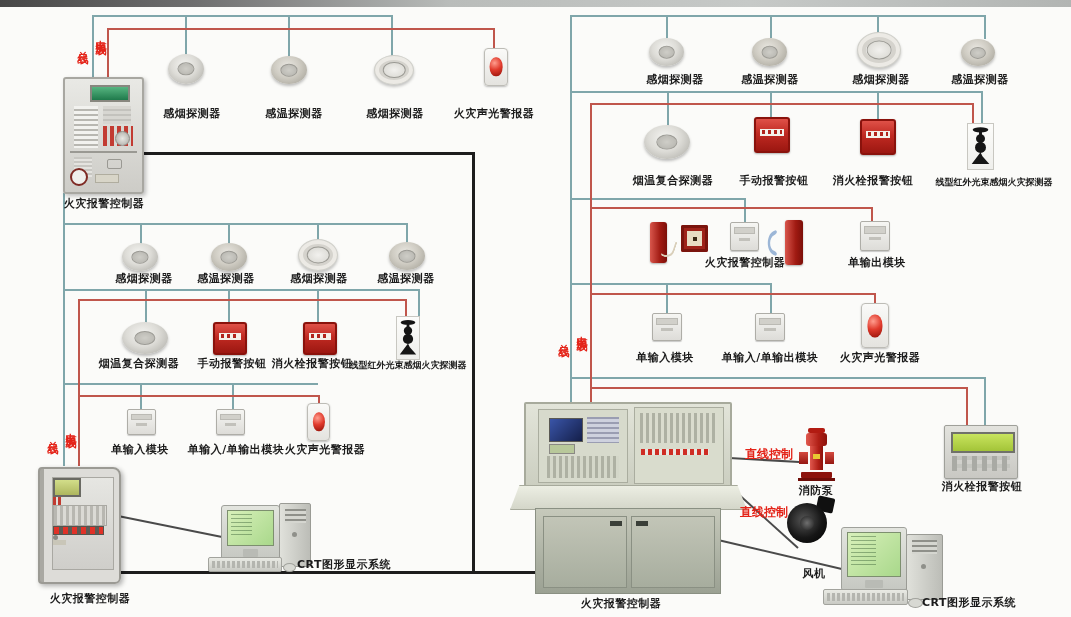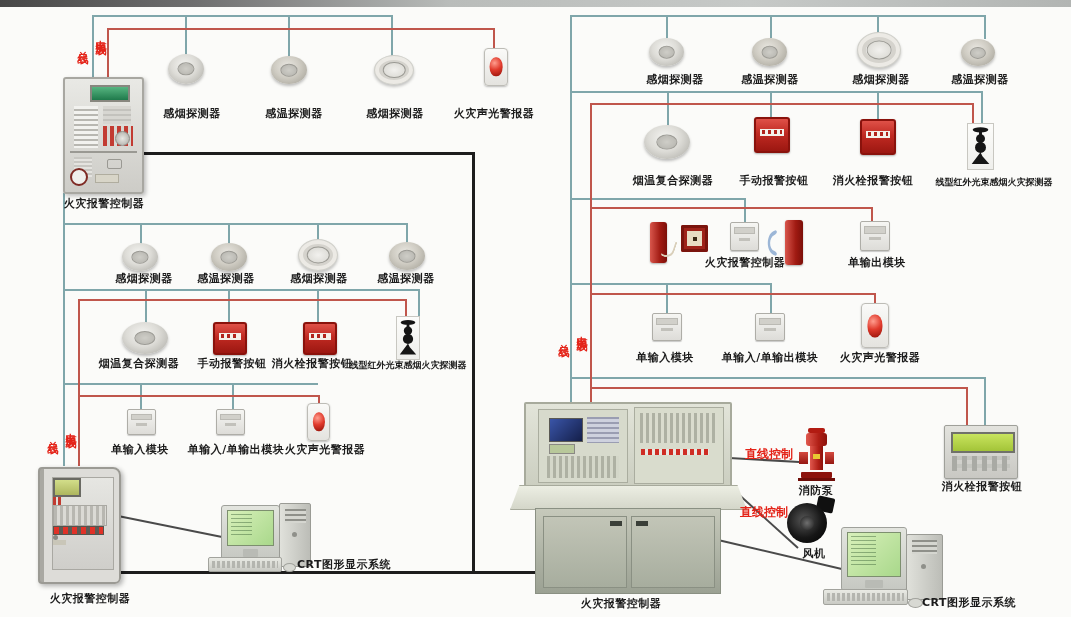--- a/index.html
+++ b/index.html
@@ -406,21 +406,21 @@
     <div class="p-base"></div>
     <div class="p-foot"></div>
   </div>
   <div class="lbl" style="left:816px;top:483px">消防泵</div>
 
   <div class="fan" style="left:787px;top:497px;width:49px;height:46px">
     <div class="f-duct"></div>
     <div class="f-scroll"></div>
     <div class="f-hub"></div>
   </div>
-  <div class="lbl" style="left:814px;top:546px">风机</div>
+  <div class="lbl" style="left:814px;top:566px">风机</div>
 
   <div class="monitor" style="left:841px;top:527px;width:64px;height:62px">
     <div class="screen"></div>
     <div class="mon-base"></div>
   </div>
   <div class="tower" style="left:906px;top:534px;width:35px;height:64px"></div>
   <div class="keyboard" style="left:823px;top:589px;width:83px;height:14px"></div>
   <div class="mouse" style="left:908px;top:598px;width:13px;height:8px"></div>
   <div class="lbl" style="left:969px;top:595px">CRT图形显示系统</div>
 

